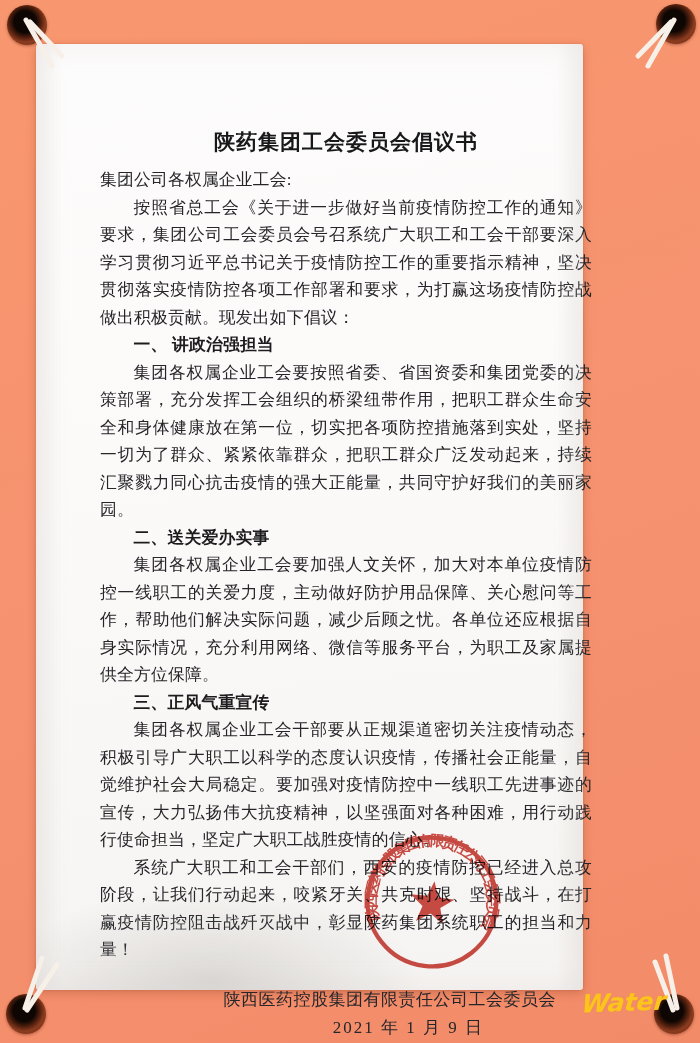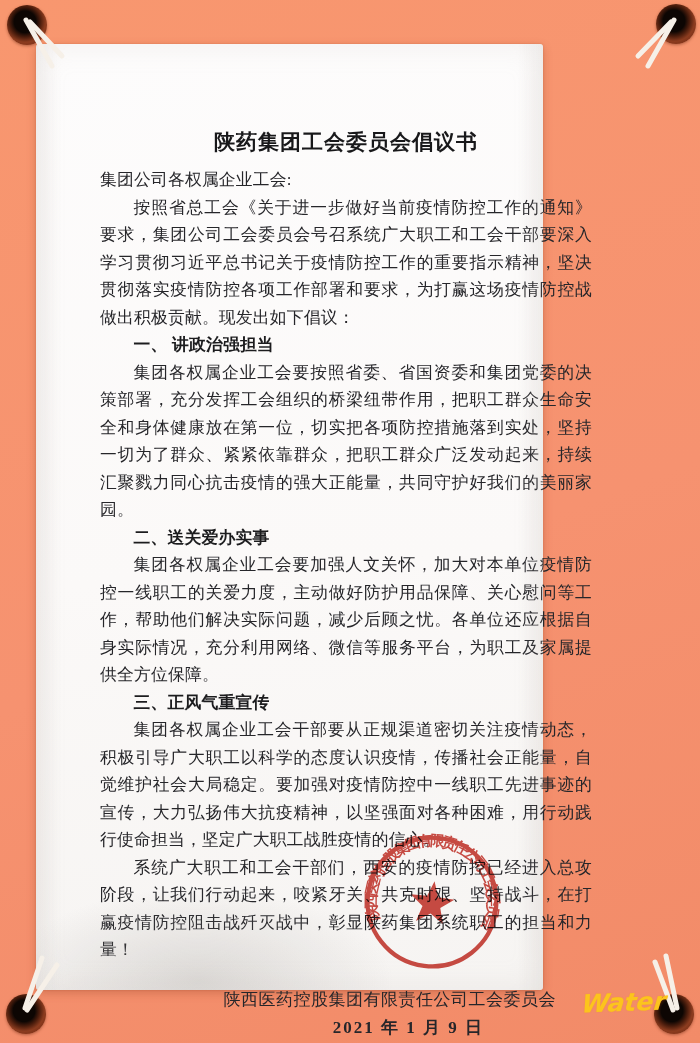--- a/index.html
+++ b/index.html
@@ -2,40 +2,40 @@
 <html><head>
 <meta charset="utf-8">
 <style>
   html,body{margin:0;padding:0;}
   body{width:700px;height:1043px;overflow:hidden;position:relative;
        font-family:"Liberation Serif","DejaVu Serif",serif;
        background:#f69270;}
   .stage{position:absolute;inset:0;width:700px;height:1043px;background:linear-gradient(160deg,#f8976f 0%,#f69270 55%,#f28b68 100%);}
 
   
-  .paper{position:absolute;left:36px;top:44px;width:507px;height:946px;
+  .paper{position:absolute;left:36px;top:44px;width:547px;height:946px;
          background:linear-gradient(175deg,#fdfcfc 0%,#fbf9f8 55%,#f6f4f2 100%);
          border-radius:3px;
          box-shadow:0 3px 10px rgba(140,55,25,.30),0 0 2px rgba(140,55,25,.25),
                     inset 0 0 30px rgba(190,180,172,.18);}
   .paper-shade{position:absolute;inset:0;pointer-events:none;border-radius:3px;
          background:radial-gradient(ellipse 55% 14% at 32% 99%,rgba(150,145,140,.28),transparent 70%),
                     linear-gradient(90deg,rgba(195,188,182,.14),transparent 5%,transparent 95%,rgba(195,188,182,.14));}
 
   .content{position:absolute;left:64px;top:0;width:492px;padding-top:82px;
            color:#26262a;}
   .doc-title{font-size:21px;font-weight:700;text-align:center;letter-spacing:1px;
              line-height:32px;color:#18181a;margin:0 0 8px 0;}
   .line{font-size:16.8px;line-height:27.5px;text-align:justify;margin:0;
         letter-spacing:.2px;}
   .indent{text-indent:2em;}
   .sec-head{font-weight:700;text-indent:2em;color:#1c1c1e;}
   .sign-block{margin-top:22px;text-align:right;}
   .sign-line{font-size:17px;line-height:28px;padding-right:36px;letter-spacing:.5px;}
-  .date-line{font-size:17px;line-height:28px;padding-right:108px;letter-spacing:2px;font-weight:bold;}
+  .date-line{font-size:17px;line-height:28px;padding-right:108px;letter-spacing:2px;}
 
   
   .seal{position:absolute;left:326px;top:788px;width:140px;height:140px;
         mix-blend-mode:multiply;opacity:.88;transform:rotate(7deg);pointer-events:none;}
 
   
   .pin{position:absolute;width:40px;height:40px;border-radius:50%;
        background:radial-gradient(circle at 45% 42%,#0d0603 0%,#0d0603 34%,#491c0c 48%,#8c3c1f 64%,#7a2f16 82%,#5c2310 100%);
        box-shadow:0 1px 3px rgba(90,30,10,.45);}
   .pin-tl{left:7px;top:5px;}

